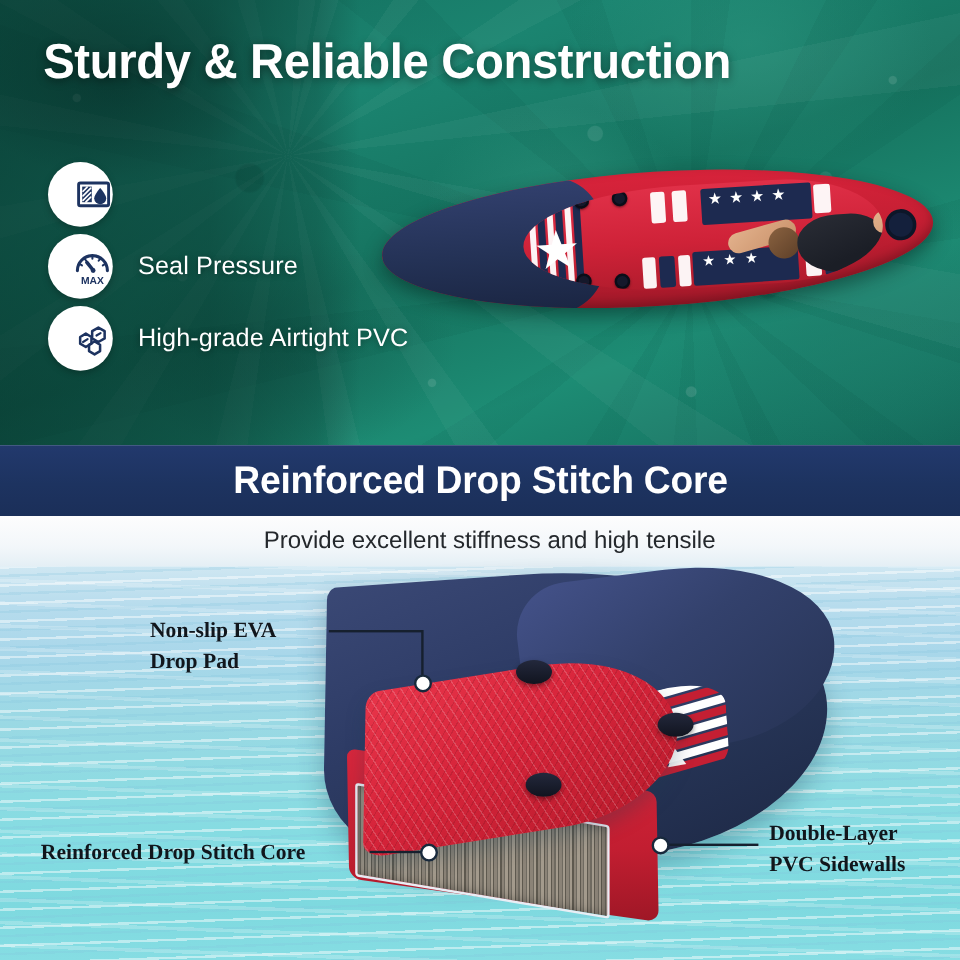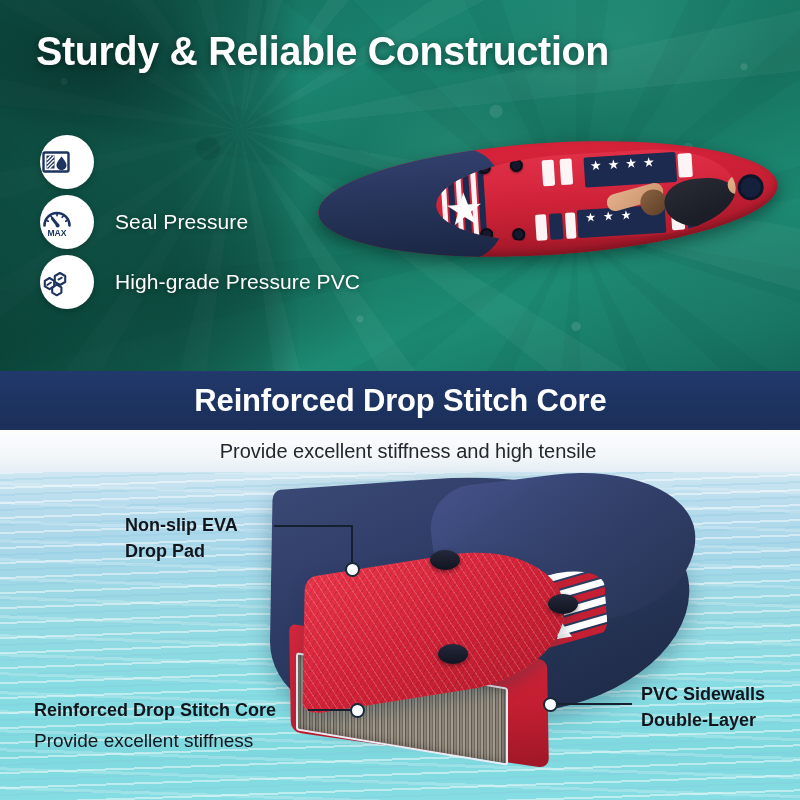--- a/index.html
+++ b/index.html
@@ -63,21 +63,21 @@
     transform:scaleX(.96); transform-origin:left center;
   }
 
   
   .features{ position:absolute; left:40px; top:132px; width:430px; }
   .feature{ display:flex; align-items:center; height:60px; margin-bottom:0; }
   .feature + .feature { margin-top:0; }
   .f-icon{
     width:54px; height:54px; border-radius:50%;
     background:#fff; flex:0 0 54px;
-    display:flex; align-items:center; justify-content:flex-start;
+    display:flex; align-items:center; justify-content:flex-end;
     box-shadow:0 2px 6px rgba(0,0,0,.25);
   }
   .f-label{
     margin-left:21px; color:#fff; font-size:21px; font-weight:400;
     letter-spacing:.1px; text-shadow:0 1px 5px rgba(0,0,0,.4);
     white-space:nowrap;
   }
 
   
   .sup-aerial{
@@ -236,21 +236,21 @@
     position:absolute; width:30px;height:20px; border-radius:50%;
     background:linear-gradient(180deg,#23283c,#11141f);
     box-shadow:0 2px 4px rgba(0,0,0,.4);
   }
   .cut-logo{
     position:absolute; left:298px; top:148px; color:#fff;
     font-size:26px; transform:rotate(-10deg); opacity:.95;
   }
 
   
-  .callout-text{ position:absolute; color:#11161c; }
+  .callout-text{ position:absolute; color:#11161c;font-family:Liberation Serif, serif; }
   .callout-text .line{ white-space:nowrap; }
   .co-bold .line{ font-weight:700; font-size:18px; line-height:26px; }
   .co-reg  .line{ font-weight:400; font-size:19px; line-height:27px; }
   .lead{ position:absolute; background:#16202e; }
   .lead-h{ height:1.6px; }
   .lead-v{ width:1.6px; }
   .dot{
     position:absolute; width:11px;height:11px; border-radius:50%;
     background:#fff; border:2.4px solid #18293c; box-sizing:content-box;
   }
@@ -360,21 +360,21 @@
               <polygon points="9.5,12.0 14.2,14.8 14.2,20.4 9.5,23.2 4.8,20.4 4.8,14.8"></polygon>
               <polygon points="20.0,7.0 25.2,10.0 25.2,16.0 20.0,19.0 14.8,16.0 14.8,10.0"></polygon>
               <polygon points="16.8,18.6 21.4,21.3 21.4,26.6 16.8,29.3 12.2,26.6 12.2,21.3"></polygon>
             </g>
             <g stroke="#1d3360" stroke-width="1.8" stroke-linecap="round">
               <line x1="7.2" y1="19.0" x2="11.0" y2="16.6"></line>
               <line x1="18.4" y1="13.6" x2="21.8" y2="11.6"></line>
             </g>
           </svg>
         </div>
-        <div class="f-label">High-grade Pressure PVC</div>
+        <div class="f-label">High-grade Airtight PVC</div>
       </div>
 
     </div>
   </div>
 
   <div class="navy-band">
     <div class="bt">Reinforced Drop Stitch Core</div>
   </div>
 
   <div class="sub-strip">
@@ -419,25 +419,24 @@
     <div class="line">Drop Pad</div>
   </div>
   <div class="lead lead-h" style="left:274px; top:525px; width:78px;"></div>
   <div class="lead lead-v" style="left:351px; top:525px; height:42px;"></div>
   <div class="dot" style="left:345px; top:562px;"></div>
 
   <div class="callout-text co-bold" style="left:34px; top:697px;">
     <div class="line">Reinforced Drop Stitch Core</div>
   </div>
   <div class="callout-text co-reg" style="left:34px; top:727px;">
-    <div class="line">Provide excellent stiffness</div>
   </div>
   <div class="lead lead-h" style="left:308px; top:709px; width:44px;"></div>
   <div class="dot" style="left:350px; top:703px;"></div>
 
   <div class="callout-text co-bold" style="left:641px; top:681px;">
+    <div class="line">Double-Layer</div>
     <div class="line">PVC Sidewalls</div>
-    <div class="line">Double-Layer</div>
   </div>
   <div class="lead lead-h" style="left:556px; top:703px; width:76px;"></div>
   <div class="dot" style="left:543px; top:697px;"></div>
 
 </div>
 
 </body></html>

